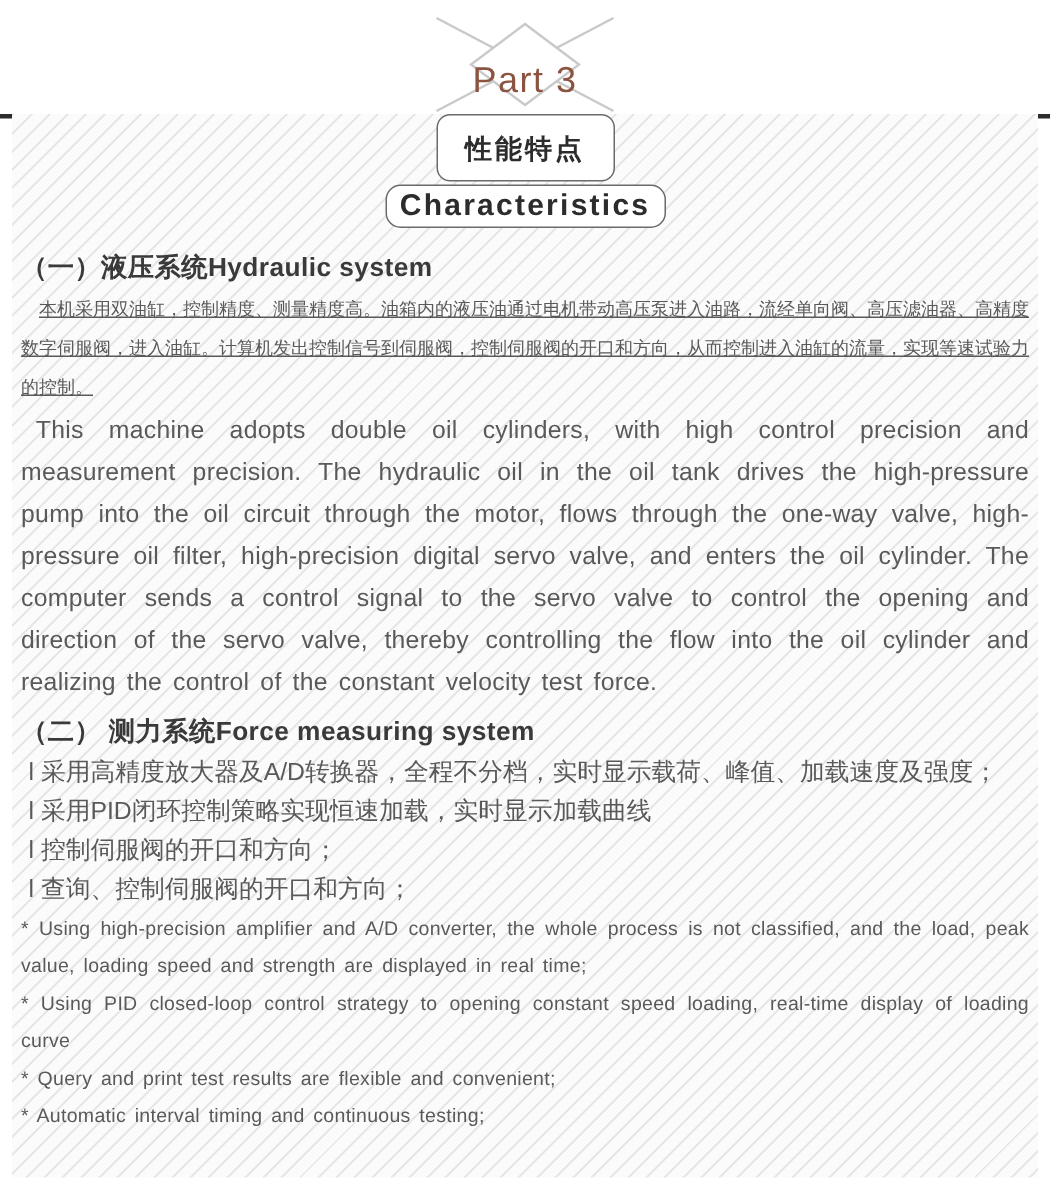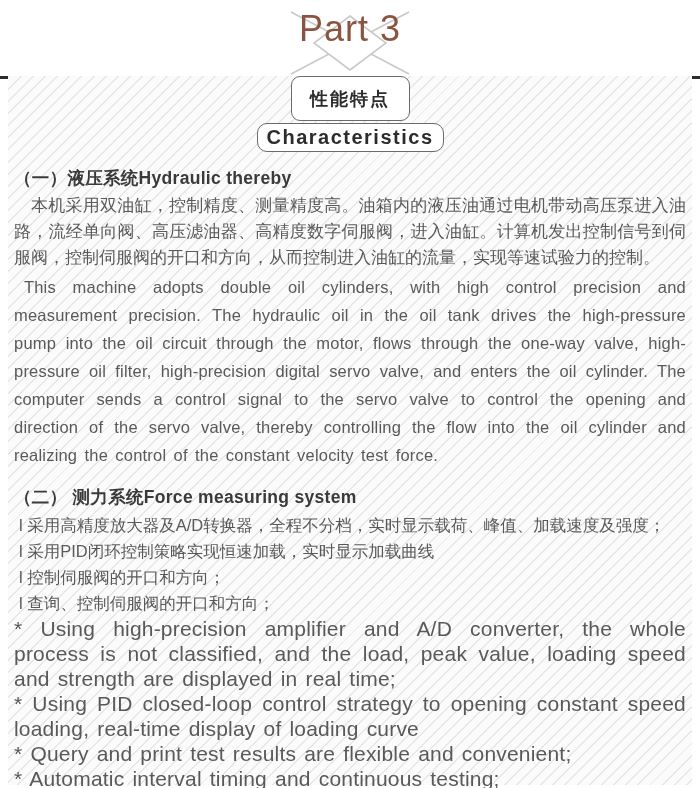--- a/index.html
+++ b/index.html
@@ -8,22 +8,22 @@
     width: 700px; height: 788px; overflow: hidden;
     background: #ffffff;
     font-family: "Liberation Sans", "DejaVu Sans", sans-serif;
   }
   .page { position: relative; width: 700px; height: 788px; }
 
   
   .header { position: relative; height: 76px; background: #fff; }
   .decor { position: absolute; left: 50%; top: 9px; transform: translateX(-50%); }
   .part-label {
-    position: absolute; left: 0; top: 14px; width: 100%;
-    text-align: center; font-size: 36px; line-height: 30px;
+    position: absolute; left: 0; top: 39px; width: 100%;
+    text-align: center; font-size: 24px; line-height: 30px;
     color: #8a5440; letter-spacing: 1px; font-weight: 500;
   }
   .top-rule { height: 3px; background: #2d2d2d; }
 
   
   .panel {
     position: relative; margin: 0 8px; height: 709px;
     padding: 0 6px;
     background: repeating-linear-gradient(135deg,
       #e7e7e7 0px, #e7e7e7 1.4px, #fbfbfb 1.4px, #fbfbfb 8.6px);
@@ -40,36 +40,36 @@
     background: #fff; border: 1.5px solid #6b6b6b; border-radius: 10px;
     display: flex; align-items: center; justify-content: center;
     font-size: 20px; font-weight: bold; color: #2c2c2c; letter-spacing: 1.5px;
   }
 
   
   .section-heading {
     margin: 14px 0 3px; font-size: 17.5px; font-weight: bold;
     color: #3a3a3a; letter-spacing: 0.3px;
   }
-  .section-heading.second { margin-top: 16px; }
+  .section-heading.second { margin-top: 6px; }
   .cn-para {
-    margin: 2px 0 0; font-size: 17px; line-height: 26px;
-    color: #595959; text-align: justify; text-indent: 1em;
+    margin: 2px 0 0; font-size: 12px; line-height: 26px;
+    color: #595959; text-align: justify; text-indent: 1em; text-decoration: underline;
   }
   .en-para {
     margin: 2px 0 0; font-size: 16.5px; line-height: 28px;
     color: #595959; text-align: justify; text-indent: 0.6em;
     letter-spacing: 0.2px; word-spacing: 2.5px;
   }
   .bullet-line {
     font-size: 16.5px; line-height: 26px; color: #595959;
     padding-left: 5px; white-space: nowrap; overflow: hidden;
   }
   .en-bullet {
-    margin: 0; font-size: 21px; line-height: 25px; color: #595959;
+    margin: 0; font-size: 13px; line-height: 25px; color: #595959;
     text-align: justify; letter-spacing: 0.2px; word-spacing: 2px;
   }
 </style>
 </head>
 <body>
 
 <div class="page">
 
   <div class="header">
     <svg class="decor" width="124" height="68" viewBox="0 0 124 68">
@@ -85,21 +85,21 @@
   <div class="panel">
 
     <div class="title-box-cn">
       <span>性能特点</span>
     </div>
     <div class="title-box-en">
       <span>Characteristics</span>
     </div>
 
     <div>
-      <div class="section-heading">（一）液压系统Hydraulic thereby</div>
+      <div class="section-heading">（一）液压系统Hydraulic system</div>
       <p class="cn-para">本机采用双油缸，控制精度、测量精度高。油箱内的液压油通过电机带动高压泵进入油路，流经单向阀、高压滤油器、高精度数字伺服阀，进入油缸。计算机发出控制信号到伺服阀，控制伺服阀的开口和方向，从而控制进入油缸的流量，实现等速试验力的控制。</p>
       <p class="en-para">This machine adopts double oil cylinders, with high control precision and measurement precision. The hydraulic oil in the oil tank drives the high-pressure pump into the oil circuit through the motor, flows through the one-way valve, high-pressure oil filter, high-precision digital servo valve, and enters the oil cylinder. The computer sends a control signal to the servo valve to control the opening and direction of the servo valve, thereby controlling the flow into the oil cylinder and realizing the control of the constant velocity test force.</p>
     </div>
 
     <div>
       <div class="section-heading second">（二） 测力系统Force measuring system</div>
       <div class="bullet-line">l 采用高精度放大器及A/D转换器，全程不分档，实时显示载荷、峰值、加载速度及强度；</div>
       <div class="bullet-line">l 采用PID闭环控制策略实现恒速加载，实时显示加载曲线</div>
       <div class="bullet-line">l 控制伺服阀的开口和方向；</div>
       <div class="bullet-line">l 查询、控制伺服阀的开口和方向；</div>

